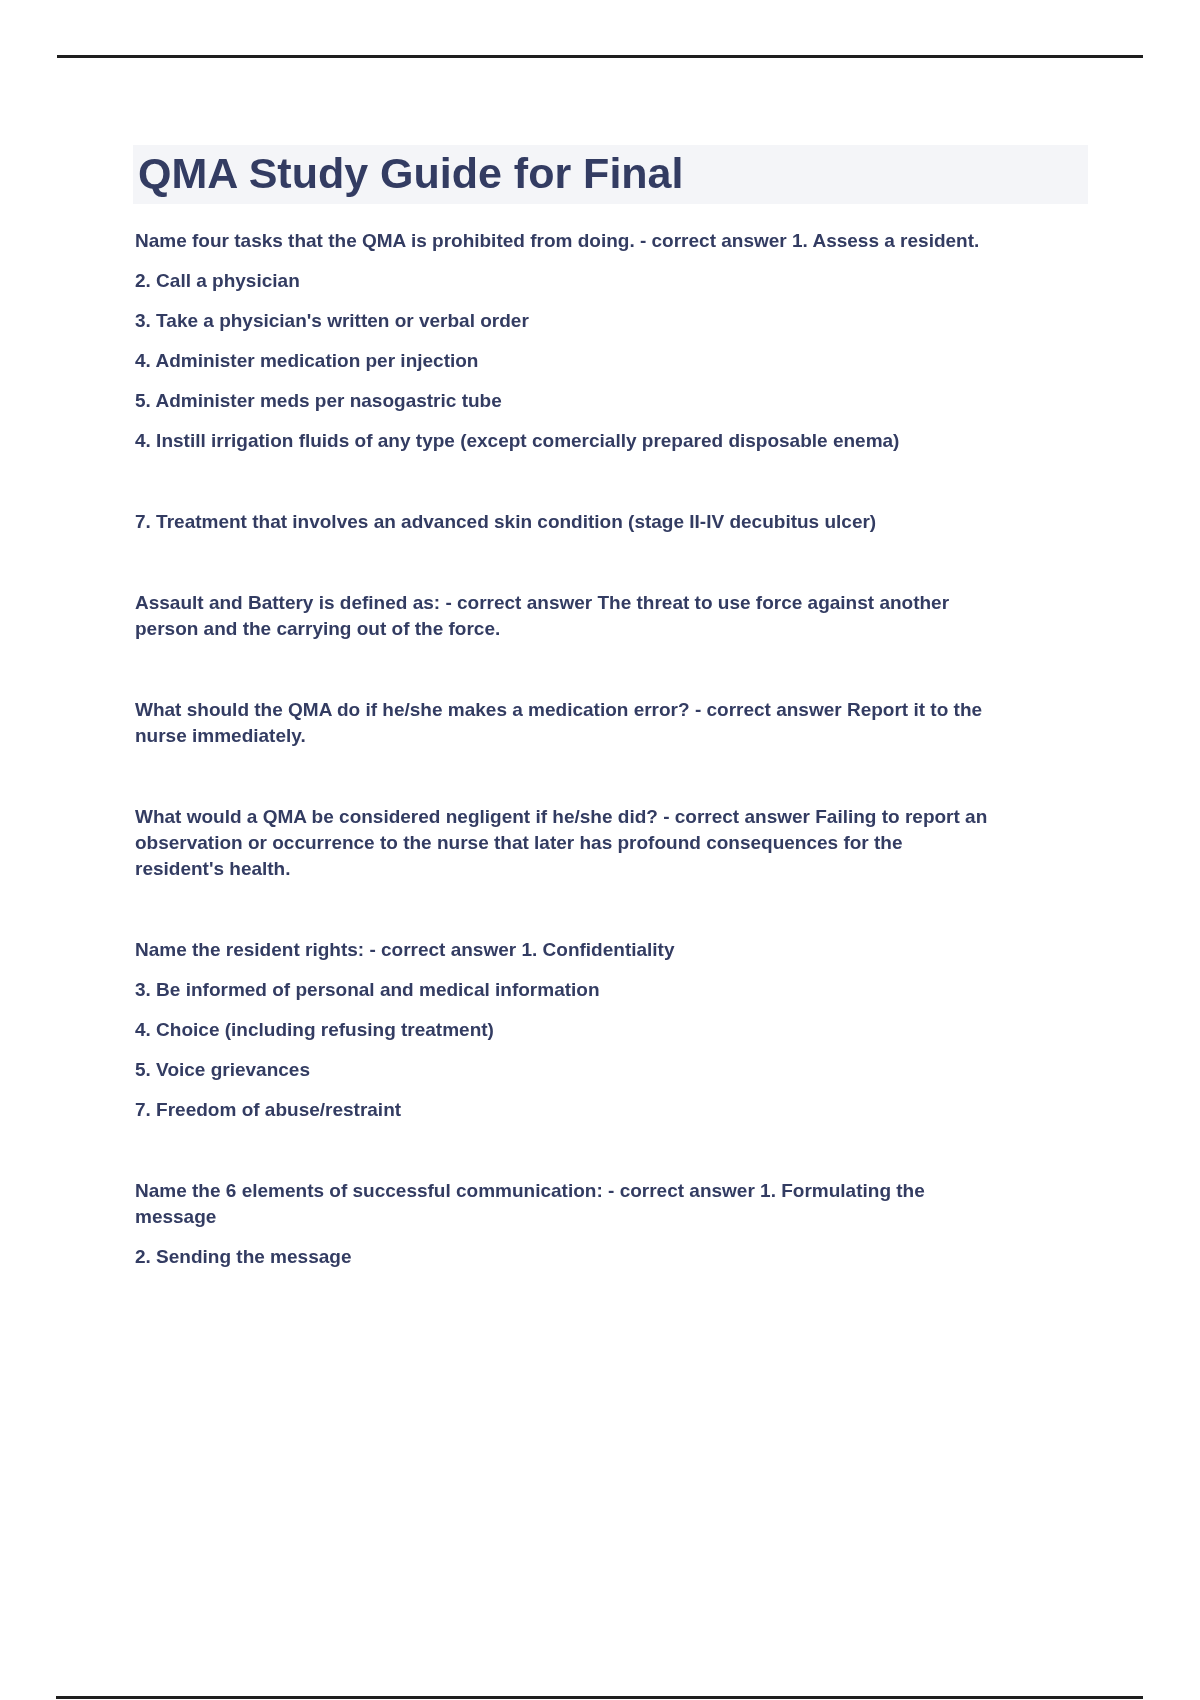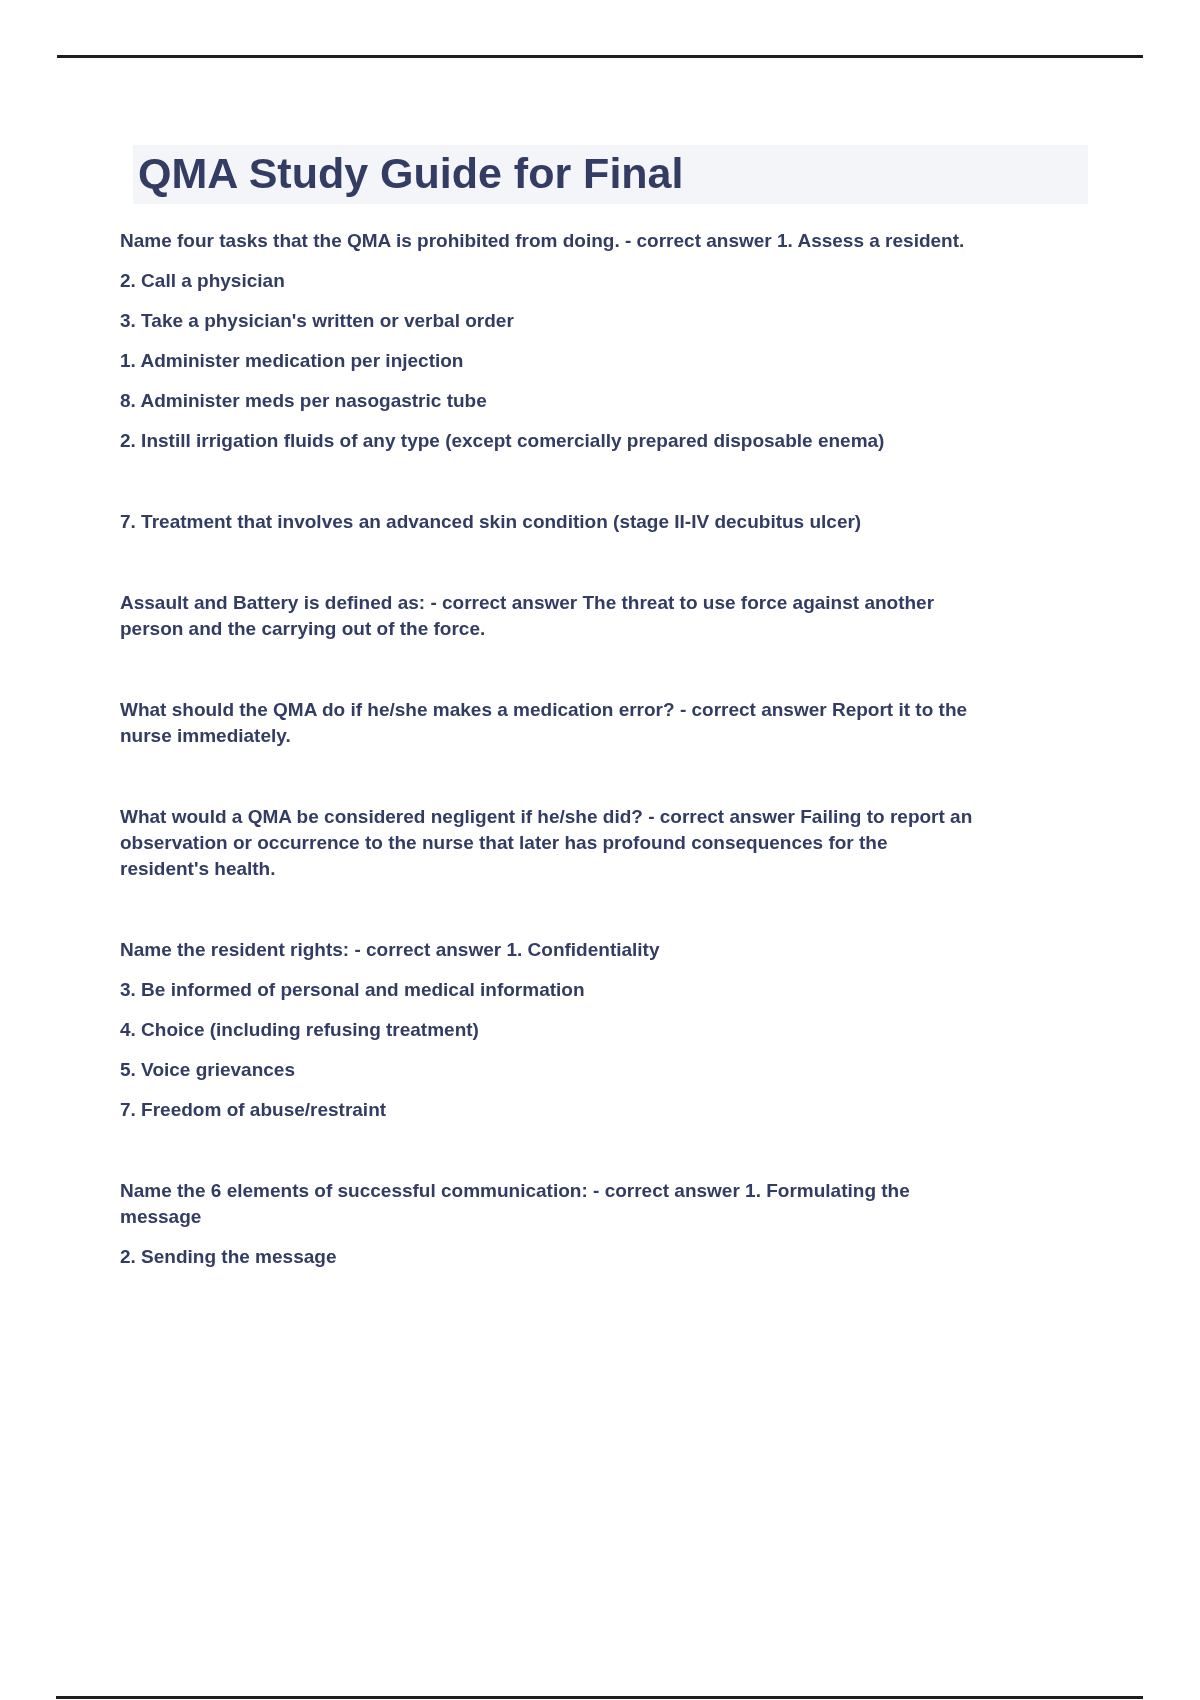--- a/index.html
+++ b/index.html
@@ -42,21 +42,21 @@
     font-size: 43px;
     font-weight: 700;
     color: var(--text);
     line-height: 57px;
     padding-left: 5px;
     letter-spacing: 0px;
     white-space: nowrap;
   }
   .content {
     position: absolute;
-    left: 120px;
+    left: 135px;
     top: 228px;
     width: 858px;
   }
   .content p.para {
     font-size: 19px;
     font-weight: 700;
     color: var(--text);
     line-height: 26px;
     margin: 0 0 14px 0;
   }
@@ -71,23 +71,23 @@
   <div class="rule rule-top"></div>
 
   <div class="title-bar">
     <h1>QMA Study Guide for Final</h1>
   </div>
 
   <div class="content">
       <p class="para">Name four tasks that the QMA is prohibited from doing. - correct answer 1. Assess a resident.</p>
       <p class="para">2. Call a physician</p>
       <p class="para">3. Take a physician's written or verbal order</p>
-      <p class="para">1. Administer medication per injection</p>
-      <p class="para">8. Administer meds per nasogastric tube</p>
-      <p class="para">2. Instill irrigation fluids of any type (except comercially prepared disposable enema)</p>
+      <p class="para">4. Administer medication per injection</p>
+      <p class="para">5. Administer meds per nasogastric tube</p>
+      <p class="para">4. Instill irrigation fluids of any type (except comercially prepared disposable enema)</p>
       <p class="para gap">7. Treatment that involves an advanced skin condition (stage II-IV decubitus ulcer)</p>
       <p class="para gap">Assault and Battery is defined as: - correct answer The threat to use force against another person and the carrying out of the force.</p>
       <p class="para gap">What should the QMA do if he/she makes a medication error? - correct answer Report it to the nurse immediately.</p>
       <p class="para gap">What would a QMA be considered negligent if he/she did? - correct answer Failing to report an observation or occurrence to the nurse that later has profound consequences for the resident's health.</p>
       <p class="para gap">Name the resident rights: - correct answer 1. Confidentiality</p>
       <p class="para">3. Be informed of personal and medical information</p>
       <p class="para">4. Choice (including refusing treatment)</p>
       <p class="para">5. Voice grievances</p>
       <p class="para">7. Freedom of abuse/restraint</p>
       <p class="para gap">Name the 6 elements of successful communication: - correct answer 1. Formulating the message</p>

